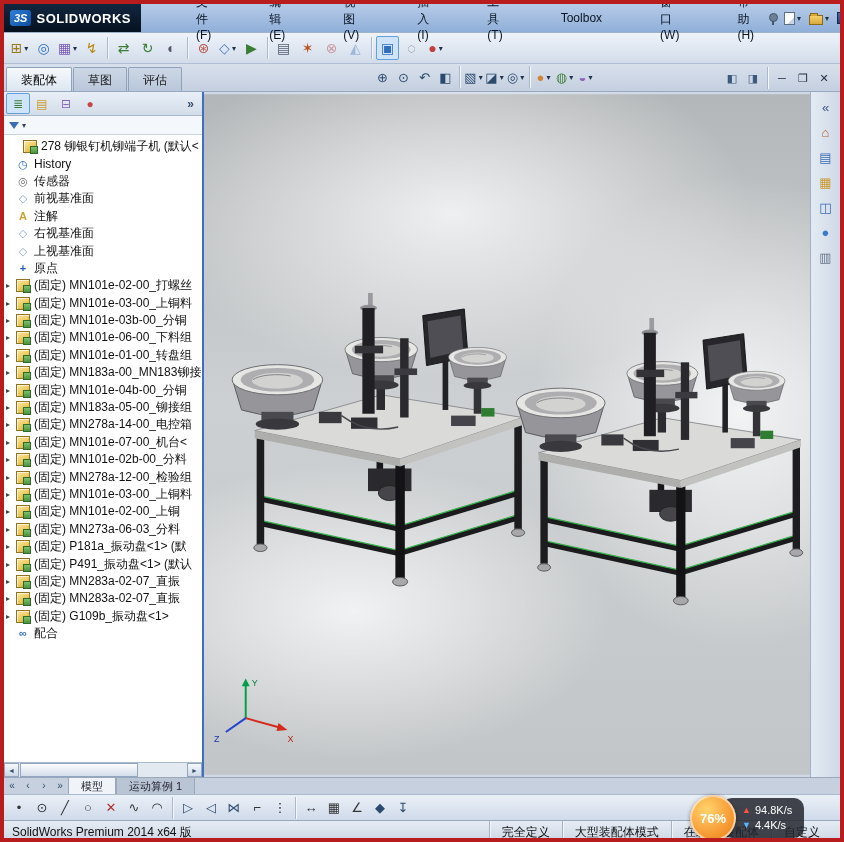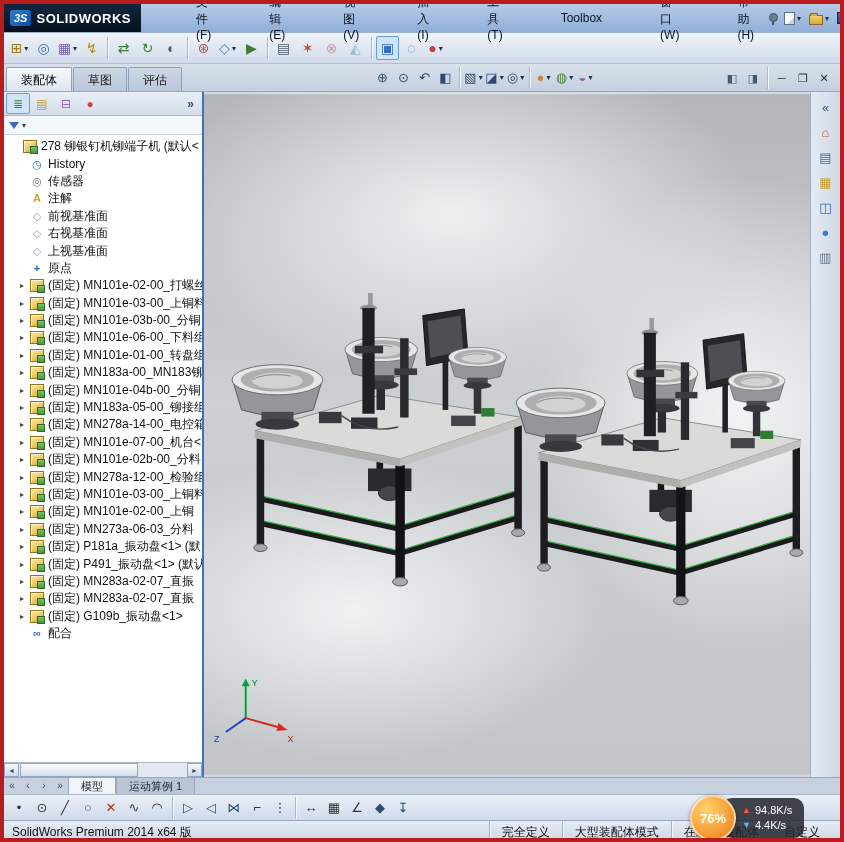--- a/index.html
+++ b/index.html
@@ -57,21 +57,21 @@
   .left-panel{width:200px;position:relative;background:#fff;border-right:2px solid #3d6fc4;display:flex;flex-direction:column;}
   .panel-top{height:24px;display:flex;align-items:center;background:linear-gradient(#e9eff7,#d3dde9);border-bottom:1px solid #aab8cc;padding:0 2px;}
   .panel-top .tbtn{height:21px;min-width:24px;font-size:12px;}
   .panel-tabs{display:flex;}
   .panel-expand{margin-left:auto;padding:0 6px;font-weight:700;}
   .filter-row{height:19px;display:flex;align-items:center;background:#f4f7fb;border-bottom:1px solid #c8d4e2;padding:0 5px;}
   .funnel{width:0;height:0;border-left:5px solid transparent;border-right:5px solid transparent;border-top:7px solid #3a6db5;display:inline-block;}
   .filter-row::after{content:"▾";font-size:8px;color:#345;margin-left:3px;}
 
   .tree{flex:1;overflow:hidden;padding-top:3px;background:#fff;}
-  .trow{display:flex;align-items:center;height:17.4px;padding-left:16px;white-space:nowrap;overflow:hidden;}
+  .trow{display:flex;align-items:center;height:17.4px;padding-left:2px;white-space:nowrap;overflow:hidden;}
   .trow.root{padding-left:19px;}
   .arrow-slot{width:10px;flex:0 0 10px;font-size:8px;color:#444;}
   .trow.arrow .arrow-slot::before{content:"▸";}
   .ticon{width:14px;height:13px;flex:0 0 14px;margin-right:4px;font-size:11px;line-height:13px;text-align:center;position:relative;}
   .ic-component .ticon,.ic-assembly .ticon{background:linear-gradient(150deg,#ffeaa6,#ecc95e 55%,#cfa93c);border:1px solid #8f731f;box-shadow:inset 1px 1px 0 rgba(255,255,255,.6);}
   .ic-component .ticon::after,.ic-assembly .ticon::after{content:"";position:absolute;right:-2px;bottom:-2px;width:6px;height:6px;background:linear-gradient(#7cc26a,#4c9140);border:1px solid #2e6b28;}
   .ic-history .ticon::before{content:"◷";color:#2f6fbd;}
   .ic-sensors .ticon::before{content:"◎";color:#666;}
   .ic-annotations .ticon::before{content:"A";color:#caa22e;font-weight:700;}
   .ic-plane .ticon::before{content:"◇";color:#8aa6c8;}
@@ -312,30 +312,30 @@
     <span class="ticon"></span>
     <span class="tlabel">History</span>
   </div>
 
   <div class="trow ic-sensors">
     <span class="arrow-slot"></span>
     <span class="ticon"></span>
     <span class="tlabel">传感器</span>
   </div>
 
+  <div class="trow ic-plane">
+    <span class="arrow-slot"></span>
+    <span class="ticon"></span>
+    <span class="tlabel">前视基准面</span>
+  </div>
+
   <div class="trow ic-annotations">
     <span class="arrow-slot"></span>
     <span class="ticon"></span>
     <span class="tlabel">注解</span>
-  </div>
-
-  <div class="trow ic-plane">
-    <span class="arrow-slot"></span>
-    <span class="ticon"></span>
-    <span class="tlabel">前视基准面</span>
   </div>
 
   <div class="trow ic-plane">
     <span class="arrow-slot"></span>
     <span class="ticon"></span>
     <span class="tlabel">右视基准面</span>
   </div>
 
   <div class="trow ic-plane">
     <span class="arrow-slot"></span>

